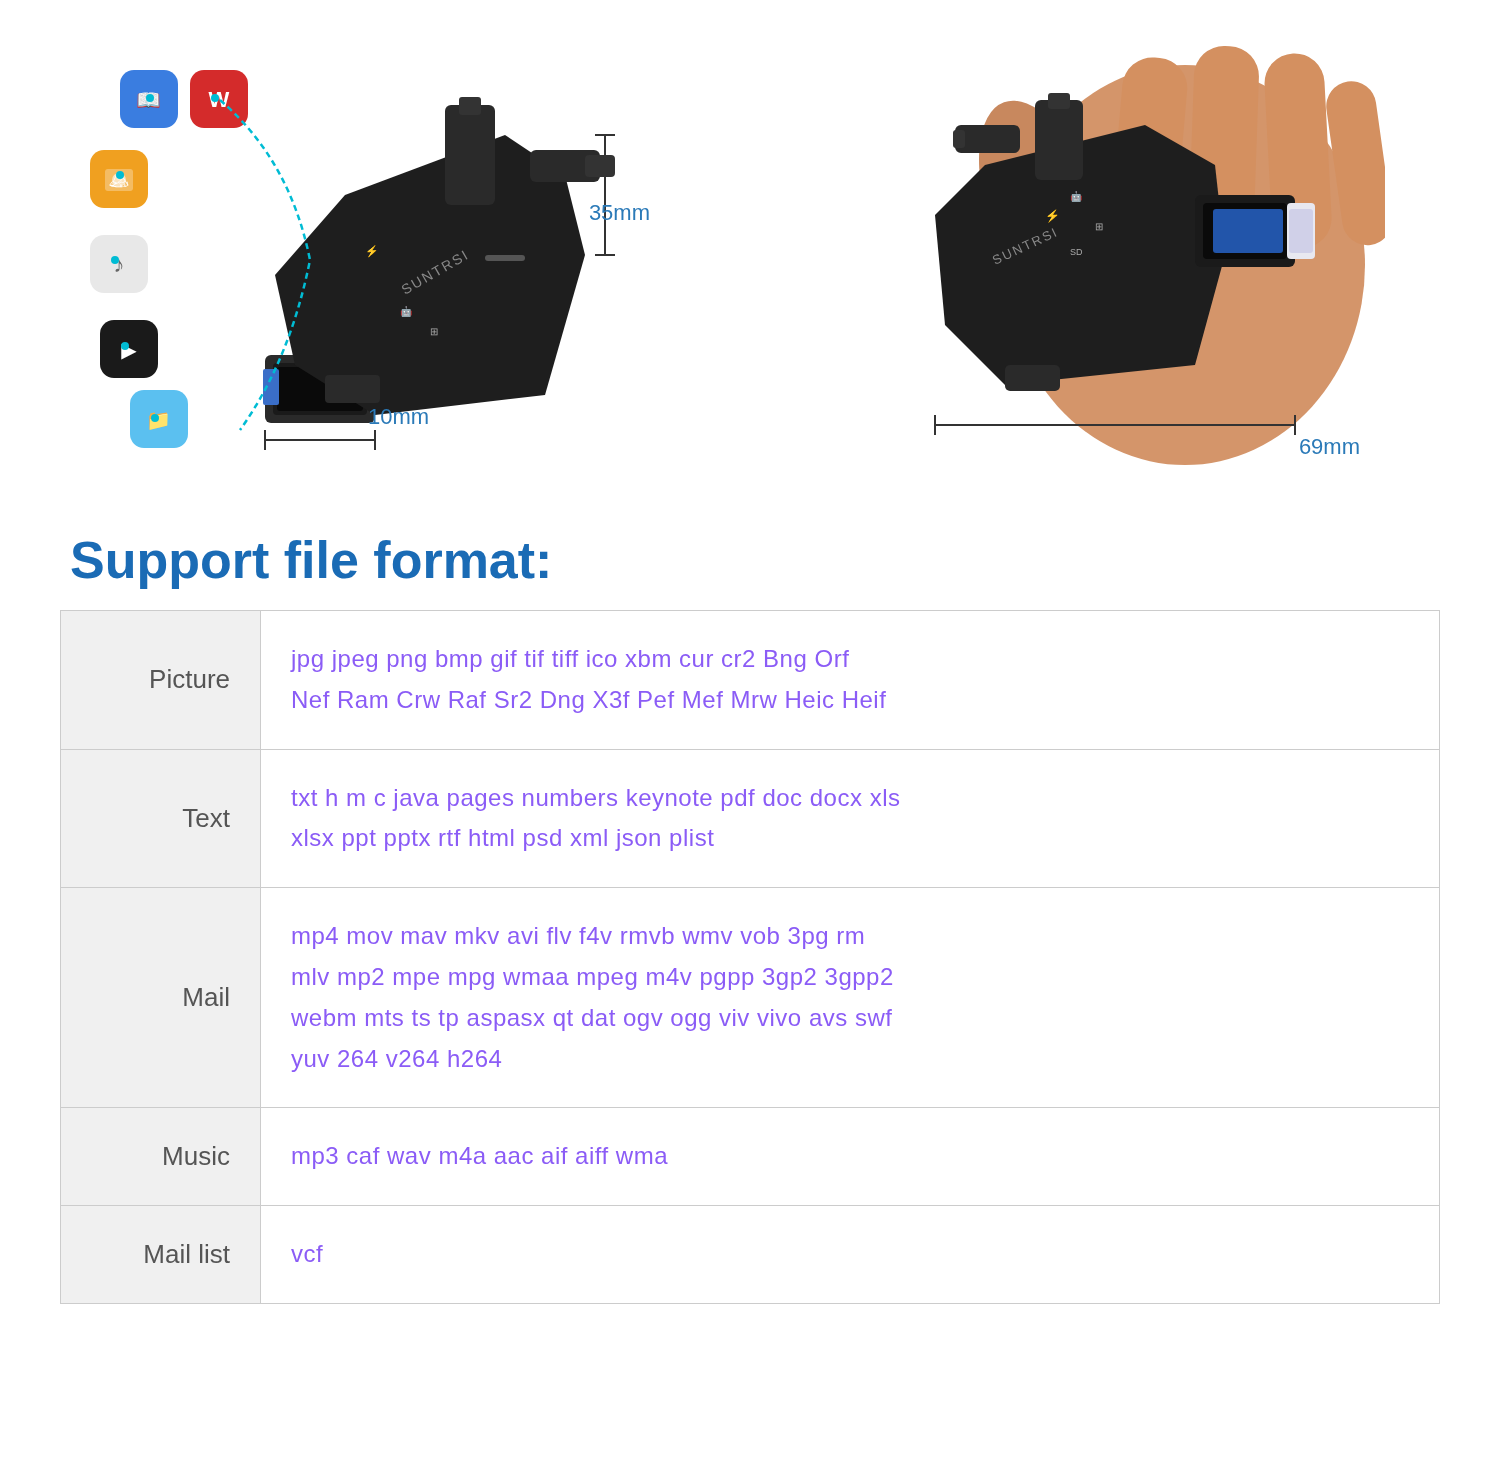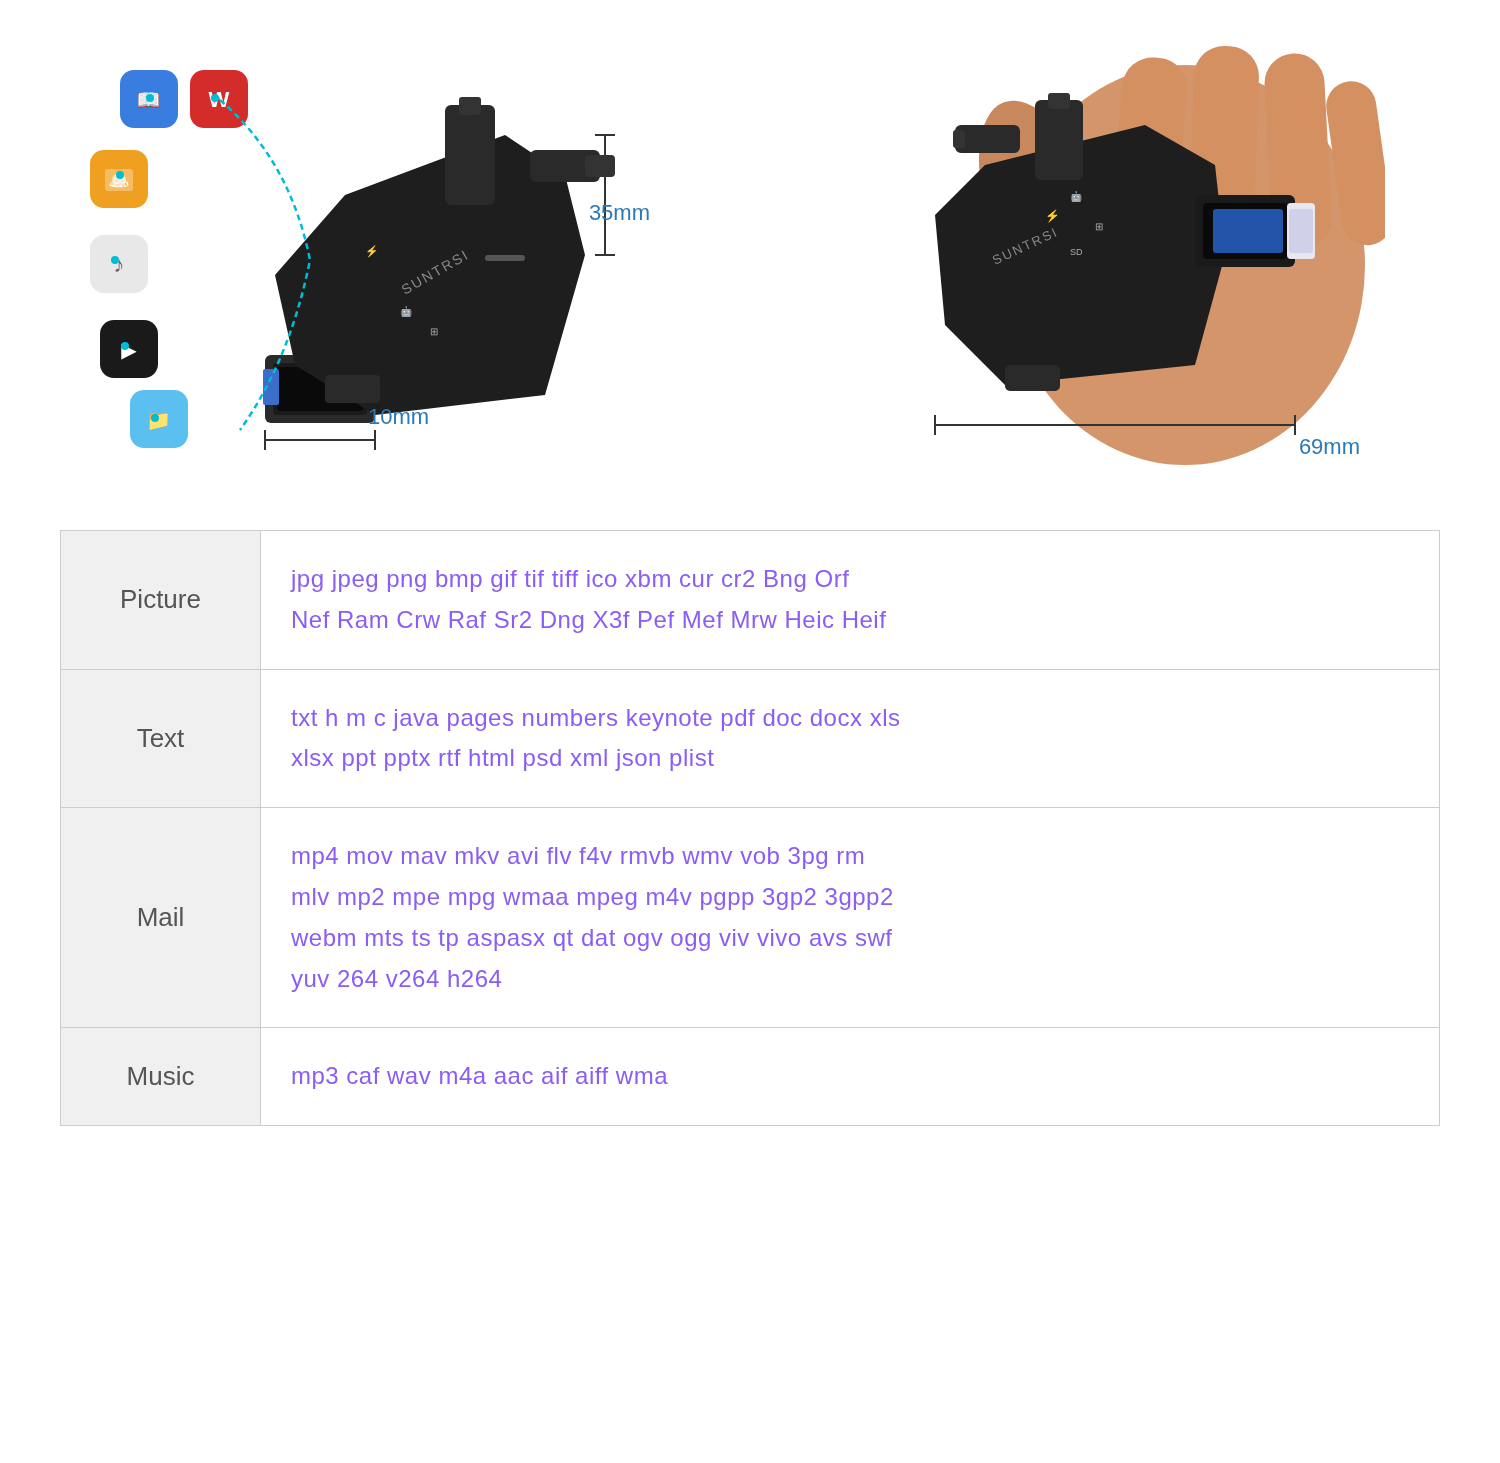--- a/index.html
+++ b/index.html
@@ -98,21 +98,21 @@
 
     .format-table td {
       padding: 28px 30px;
       vertical-align: top;
       border: 1px solid #cccccc;
     }
 
     .format-table .category-cell {
       width: 200px;
       background-color: #f0f0f0;
-      text-align: center;
+      text-align: right;
       font-size: 26px;
       color: #555555;
       font-weight: 400;
       vertical-align: middle;
     }
 
     .format-table .formats-cell {
       background-color: #ffffff;
       font-size: 24px;
       color: #8b5cf6;
@@ -264,35 +264,40 @@
       <line x1="130" y1="380" x2="130" y2="400" stroke="#333" stroke-width="2"></line>
       <line x1="490" y1="380" x2="490" y2="400" stroke="#333" stroke-width="2"></line>
     </svg>
 
     <div class="dim-label" style="bottom: 50px; right: 80px;">69mm</div>
   </div>
 </div>
 
 <div class="support-section">
 
+  <h2 class="support-title">Support file format:</h2>
 
   <table class="format-table">
     <tbody id="format-table-body">
     <tr>
           <td class="category-cell">Picture</td>
           <td class="formats-cell">jpg  jpeg  png  bmp  gif  tif  tiff  ico  xbm  cur  cr2  Bng  Orf<br>Nef  Ram  Crw  Raf  Sr2  Dng  X3f  Pef  Mef  Mrw  Heic  Heif</td>
         </tr>
         <tr>
           <td class="category-cell">Text</td>
           <td class="formats-cell">txt  h  m  c  java  pages  numbers  keynote  pdf  doc  docx  xls<br>xlsx  ppt  pptx  rtf  html  psd  xml  json  plist</td>
         </tr>
         <tr>
           <td class="category-cell">Mail</td>
           <td class="formats-cell">mp4  mov  mav  mkv  avi  flv  f4v  rmvb  wmv  vob  3pg  rm<br>mlv  mp2  mpe  mpg  wmaa  mpeg  m4v   pgpp  3gp2  3gpp2<br>webm  mts  ts  tp  aspasx  qt  dat  ogv  ogg  viv  vivo  avs  swf<br>yuv  264  v264  h264</td>
         </tr>
         <tr>
           <td class="category-cell">Music</td>
           <td class="formats-cell">mp3  caf  wav  m4a  aac  aif  aiff  wma</td>
         </tr>
+        <tr>
+          <td class="category-cell">Mail list</td>
+          <td class="formats-cell">vcf</td>
+        </tr>
       </tbody>
   </table>
 
 </div>
 
 </body></html>

